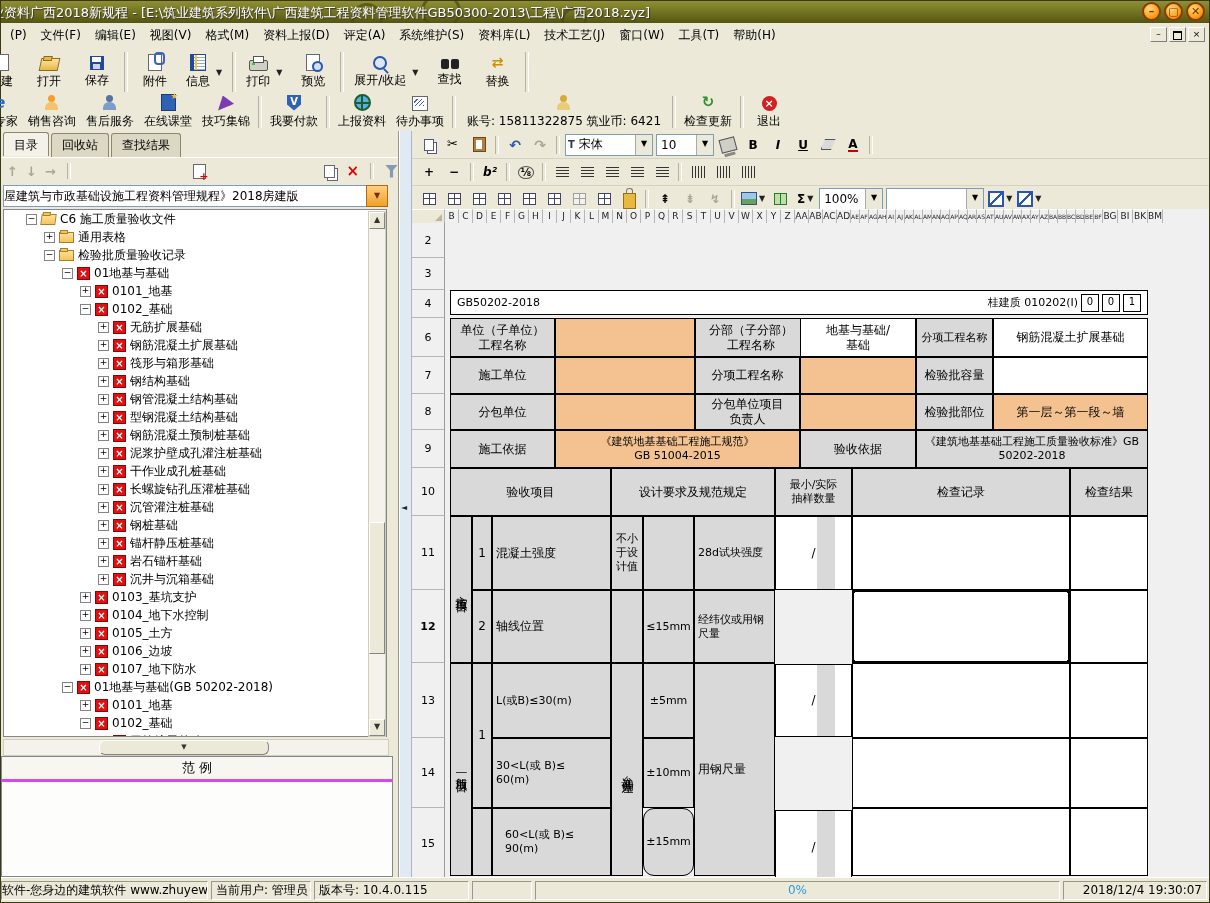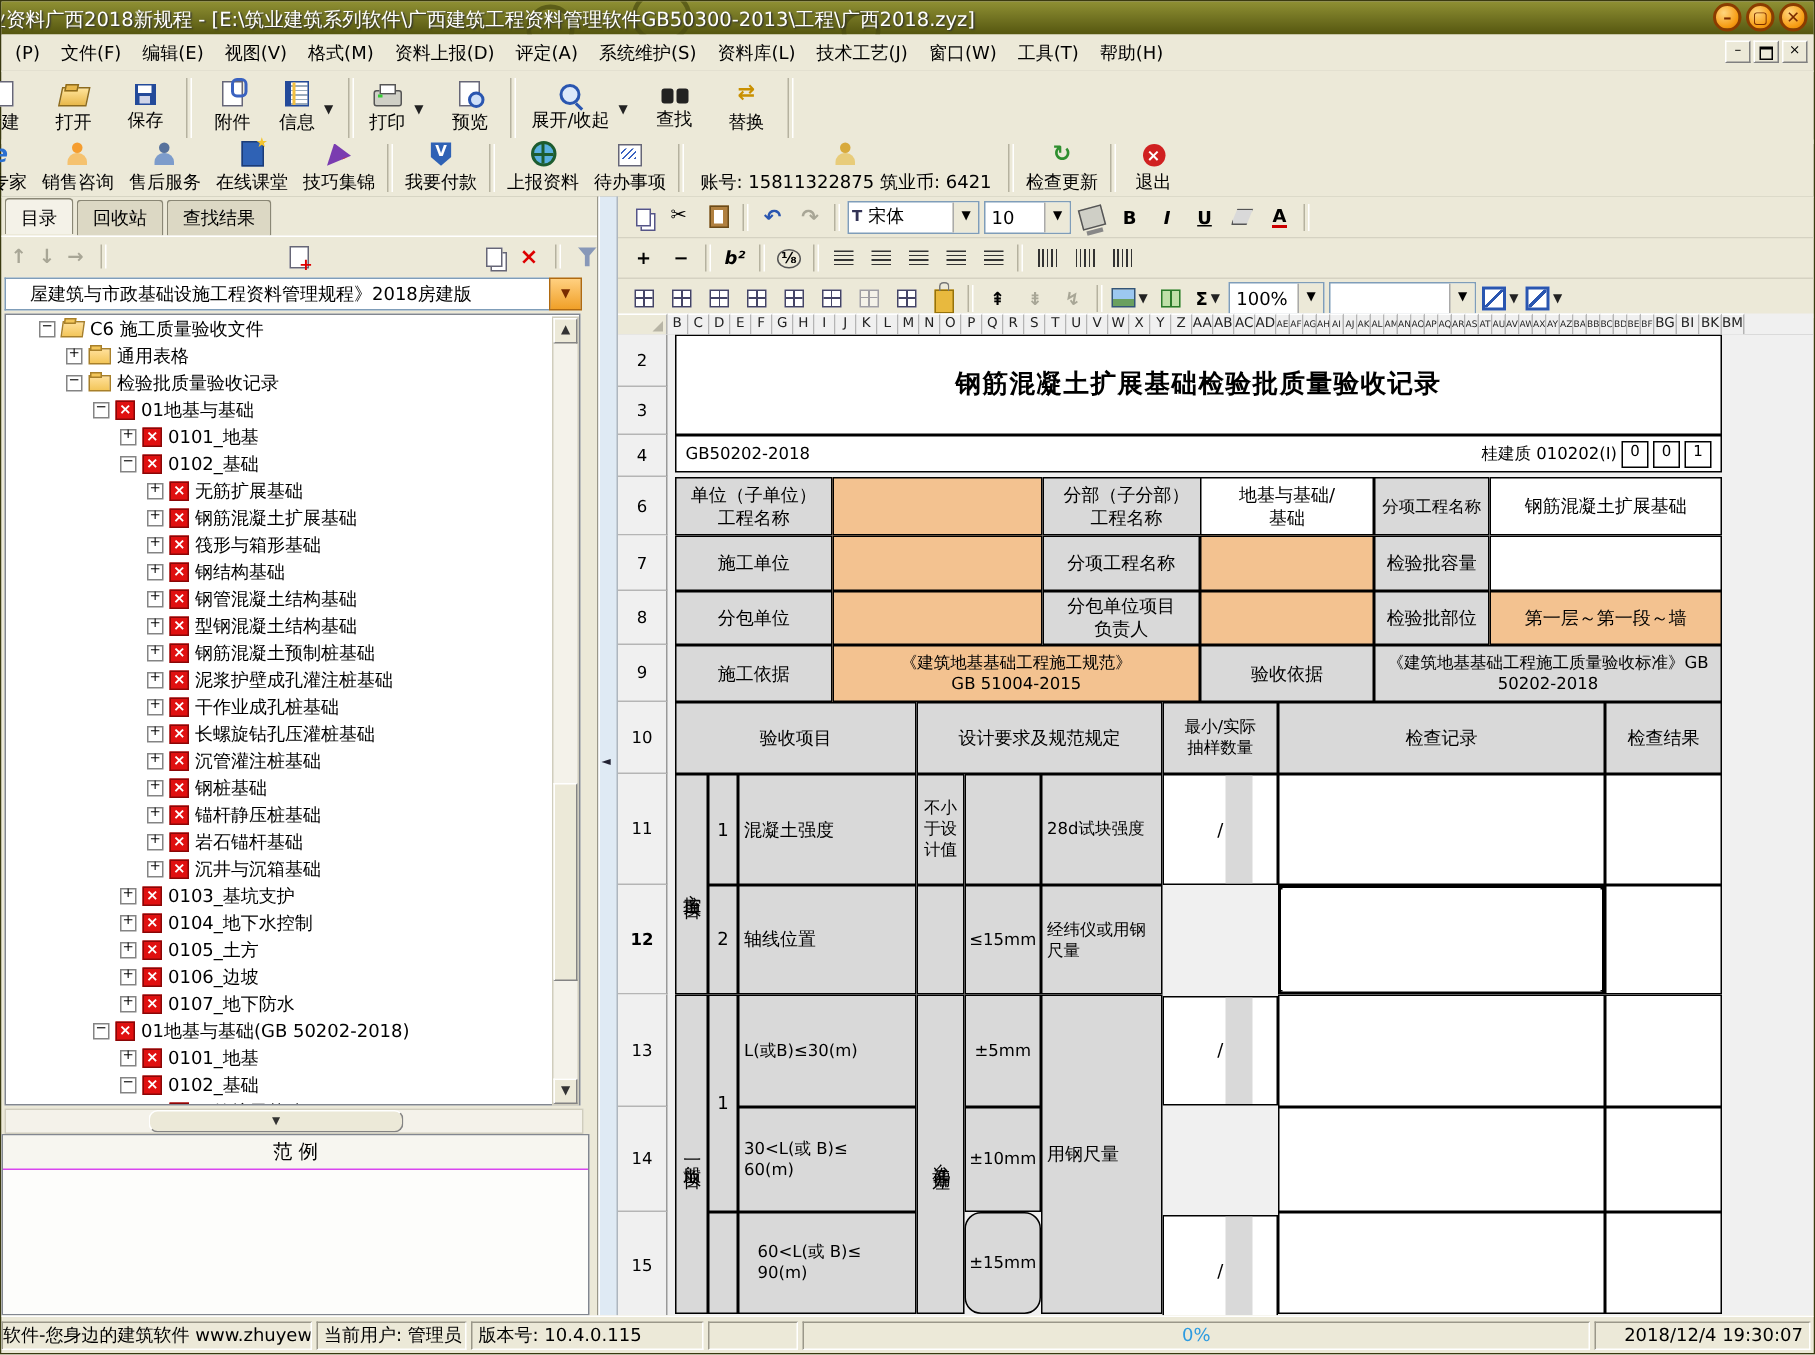--- a/index.html
+++ b/index.html
@@ -102,42 +102,42 @@
   .tab{padding:3px 10px 4px;border:1px solid #8a8775;border-bottom:none;background:#dcd8c4;margin-right:2px;border-radius:3px 3px 0 0;}
   .tab.active{background:#f4f2e8;position:relative;top:-1px;padding-top:4px;}
   #treebar{position:absolute;left:0;top:26px;right:0;height:26px;border-top:1px solid #fff;display:flex;align-items:center;padding-left:6px;gap:8px;}
   .ga{color:#a8a696;font-size:13px;font-weight:bold;}
   .ic-tree-copy{background:#fff;border:1px solid #667;width:9px;height:11px;box-shadow:3px 3px 0 -1px #fff,3px 3px 0 0 #667;margin-right:3px;}
   .ic-tree-del{color:#d00;font-weight:bold;font-size:15px;line-height:15px;}
   .ic-tree-del::before{content:"×";}
   .ic-tree-filter{background:#8898b8;clip-path:polygon(0 0,100% 0,62% 45%,62% 100%,38% 100%,38% 45%);width:13px;height:13px;}
   .ic-tree-filter::after{content:"";position:absolute;right:-4px;bottom:0;width:6px;height:6px;background:#f4c430;clip-path:polygon(50% 0,100% 50%,50% 100%,0 50%);}
   #comborow{position:absolute;left:2px;top:54px;right:10px;height:22px;display:flex;}
-  #combofield{flex:1;background:#fff;border:1px solid #7f9db9;border-right:none;padding:2px 16px;white-space:nowrap;overflow:hidden;font-size:12px;}
+  #combofield{flex:1;background:#fff;border:1px solid #7f9db9;border-right:none;padding:2px 0;white-space:nowrap;overflow:hidden;font-size:12px;}
   #combobtn{width:20px;background:linear-gradient(#ffd080,#f0a028);border:1px solid #b06a10;color:#7a2c00;font-size:8px;text-align:center;line-height:20px;}
 
   
   #tree{position:absolute;left:2px;top:78px;width:384px;height:528px;background:#fff;border:1px solid #828790;overflow:hidden;box-sizing:border-box;}
   .trow{height:18px;display:flex;align-items:center;white-space:nowrap;}
   .texp{width:9px;height:9px;border:1px solid #848484;background:#fff;font-size:9px;line-height:7px;text-align:center;margin-right:4px;flex:none;box-sizing:content-box;}
   .tico{flex:none;margin-right:4px;position:relative;}
   .fm{width:13px;height:13px;background:#e01010;border:1px solid #8a0606;color:#fff;font-size:10px;font-weight:bold;line-height:12px;text-align:center;box-sizing:border-box;}
   .fc,.fo{width:15px;height:11px;background:linear-gradient(#ffe09a,#f3c65a);border:1px solid #a8802a;position:relative;box-sizing:border-box;}
   .fc::before,.fo::before{content:"";position:absolute;left:0;top:-3px;width:6px;height:2px;background:#f3c65a;border:1px solid #a8802a;}
   .fo{transform:skewX(-8deg);}
   
   #vscroll{position:absolute;right:12px;top:80px;width:16px;height:524px;background:#f4f2ea;border:1px solid #d0cdbd;}
   .scb{position:absolute;left:0;width:14px;height:15px;background:#ece9d8;border:1px solid #fff;border-right-color:#848484;border-bottom-color:#848484;
     font-size:8px;text-align:center;line-height:14px;color:#333;}
   #vthumb{position:absolute;left:0;top:310px;width:14px;height:130px;background:#ece9d8;border:1px solid #fff;border-right-color:#848484;border-bottom-color:#848484;}
   #hscroll{position:absolute;left:2px;top:608px;width:384px;height:15px;background:#f4f2ea;border:1px solid #d0cdbd;}
   #hthumb{position:absolute;left:95px;top:0;width:168px;height:13px;background:#ece9d8;border:1px solid #fff;border-right-color:#848484;border-bottom-color:#848484;
     border-radius:6px;font-size:7px;text-align:center;line-height:13px;color:#333;}
   #samplepanel{position:absolute;left:0;top:625px;width:392px;bottom:0;background:#fdfdfb;border:1px solid #828790;box-sizing:border-box;}
-  #samplehdr{height:20px;border-bottom:1px solid #d946ef;text-align:center;font-size:13px;padding-top:2px;background:#f7f6f0;}
+  #samplehdr{height:20px;border-bottom:3px solid #d946ef;text-align:center;font-size:13px;padding-top:2px;background:#f7f6f0;}
 
   
   .fmtrow{display:flex;align-items:center;height:26px;border-bottom:1px solid #d5d2c2;background:#ece9d8;padding-left:6px;gap:3px;}
   #fmtC{height:25px;}
   .fbtn{min-width:20px;height:20px;display:flex;align-items:center;justify-content:center;border:1px solid transparent;}
   .fsep{width:2px;height:18px;border-left:1px solid #b5b29f;border-right:1px solid #fff;margin:0 2px;}
   .glyph{font-size:12px;font-weight:bold;}
   .combo{display:flex;height:20px;border:1px solid #7f9db9;background:#fff;align-items:center;}
   .combo .cv{padding:0 4px;font-size:12px;white-space:nowrap;overflow:hidden;flex:1;}
   .combo .ca{width:16px;height:100%;background:#ece9d8;border-left:1px solid #aaa;font-size:8px;text-align:center;line-height:18px;}
@@ -770,21 +770,20 @@
             <div class="rh" style="top: 171px; height: 36px;">8</div>
             <div class="rh" style="top: 207px; height: 38px;">9</div>
             <div class="rh" style="top: 245px; height: 48px;">10</div>
             <div class="rh" style="top: 293px; height: 74px; text-align: right;">11</div>
             <div class="rh b" style="top: 367px; height: 73px;">12</div>
             <div class="rh" style="top: 440px; height: 75px;">13</div>
             <div class="rh" style="top: 515px; height: 70px;">14</div>
             <div class="rh" style="top: 585px; height: 71px;">15</div>
           </div>
 
-        <div class="cl" id="titlecell" style="left:38px;top:0;width:698px;height:67px;">钢筋混凝土扩展基础检验批质量验收记录</div>
         <div class="cl" id="stdrow" style="left:38px;top:67px;width:698px;height:25px;">
           <span>GB50202-2018</span>
           <span class="boxes">
             <span>桂建质 010202(I)</span>
             <span class="bx">0</span>
             <span class="bx">0</span>
             <span class="bx">1</span>
           </span>
         </div>
 

